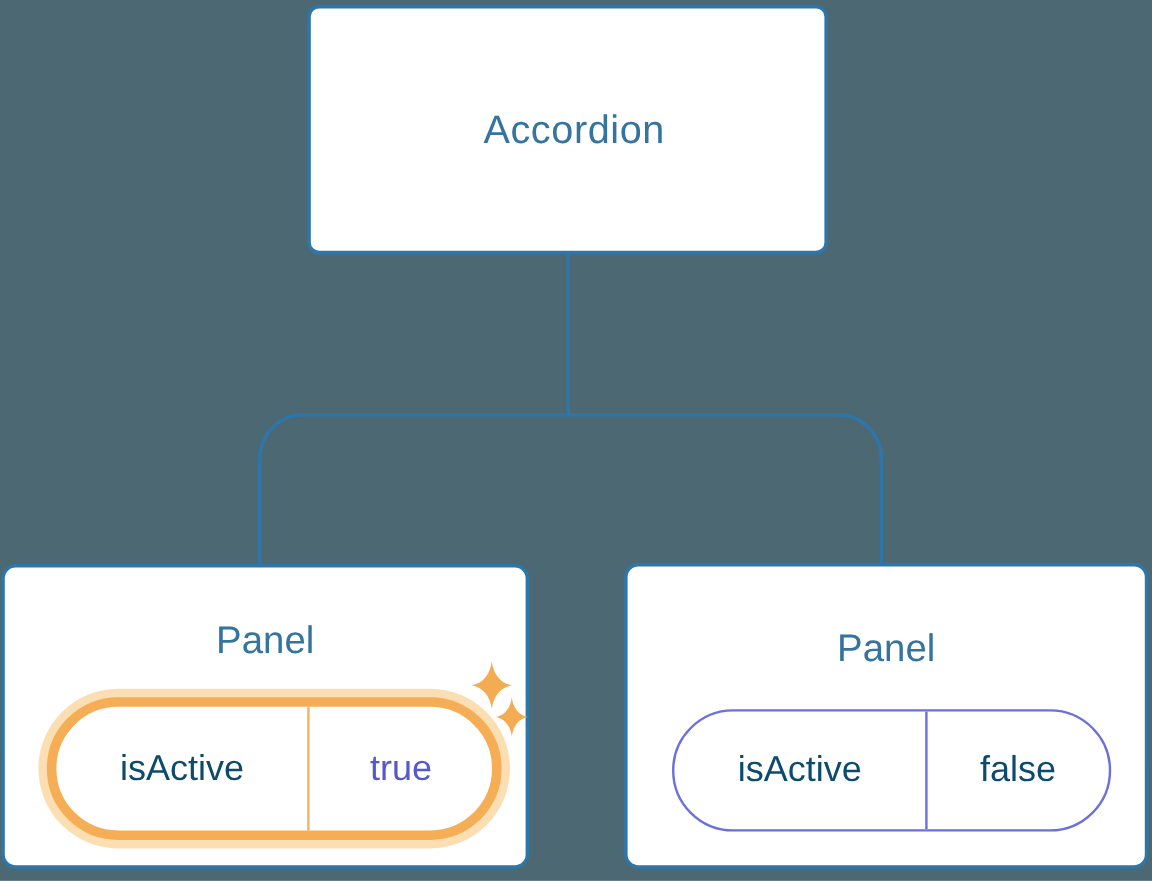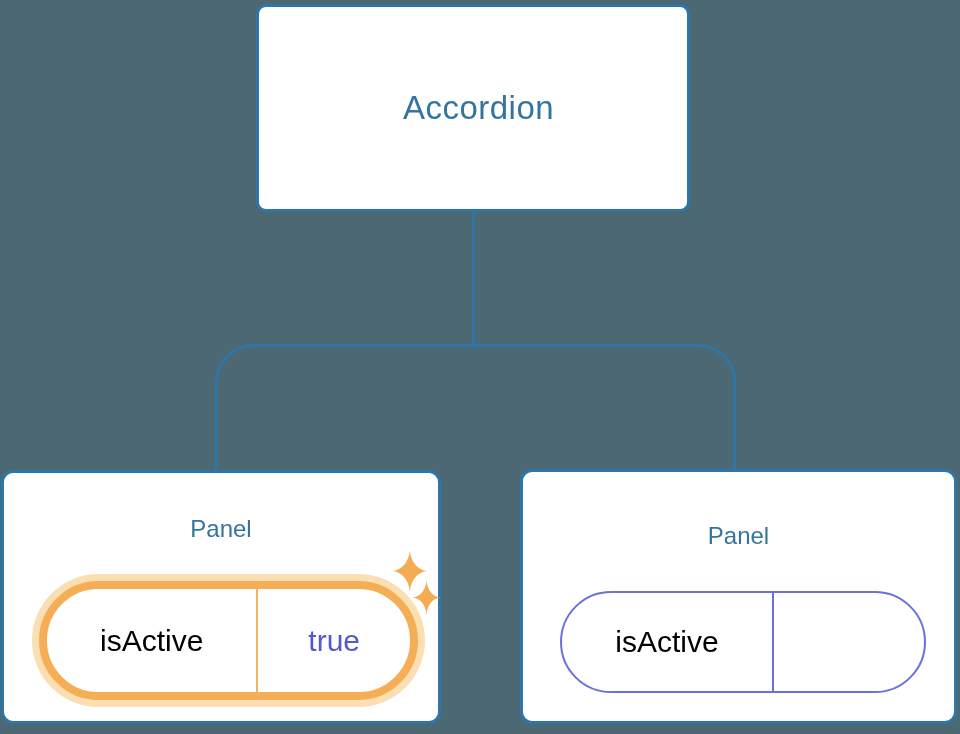--- a/index.html
+++ b/index.html
@@ -40,21 +40,21 @@
     border-bottom:none;
     border-radius:38px 38px 0 0;
     box-sizing:border-box;
   }
   .panel { border-radius:12px; }
   .panel-left  { left:1px;   top:470px; width:440px; height:254px; }
   .panel-right { left:520px; top:469px; width:437px; height:255px; }
   .panel-title {
     position:absolute; left:0; right:0;
     text-align:center;
-    color:#35749E; font-size:24px; font-weight:500;
+    color:#35749E; font-size:32px; font-weight:500;
   }
   .panel-left  .panel-title { top:42px; }
   .panel-right .panel-title { top:50px; }
   .pill {
     position:absolute;
     display:flex; align-items:stretch;
     background:#ffffff;
     box-sizing:border-box;
   }
   .pill-highlight {
@@ -64,21 +64,21 @@
     box-shadow:0 0 0 7px #FBDFB3;
   }
   .pill-plain {
     left:37px; top:119px; width:366px; height:102px;
     border:2.5px solid #6B70DC;
     border-radius:999px;
   }
   .seg {
     display:flex; align-items:center; justify-content:center;
     font-size:30px;
-    color:#000000;
+    color:#0c4a6e;
     overflow:hidden;
   }
   .seg-key { width:58%; }
   .seg-val { width:42%; }
   .pill-highlight .seg-key { border-right:2px solid #F2B363; }
   .pill-plain     .seg-key { border-right:2.5px solid #6B70DC; }
   .pill-highlight .seg-val { font-weight:400; color:#5459CE; }
   .sparkles {
     position:absolute;
     left:384px; top:72px;
@@ -109,16 +109,17 @@
       <path transform="translate(5,6) scale(1.4,1.67)" fill="#F4AC52" d="M12 0C12.9 6.6 17.4 11.1 24 12C17.4 12.9 12.9 17.4 12 24C11.1 17.4 6.6 12.9 0 12C6.6 11.1 11.1 6.6 12 0Z"></path>
       <path transform="translate(25,36) scale(1.125,1.375)" fill="#F4AC52" d="M12 0C12.9 6.6 17.4 11.1 24 12C17.4 12.9 12.9 17.4 12 24C11.1 17.4 6.6 12.9 0 12C6.6 11.1 11.1 6.6 12 0Z"></path>
     </svg>
   </div>
 
   <div class="node panel panel-right">
     <div class="panel-title">Panel</div>
 
     <div class="pill pill-plain">
       <div class="seg seg-key">isActive</div>
+      <div class="seg seg-val">false</div>
     </div>
   </div>
 
 </div>
 
 </body></html>

